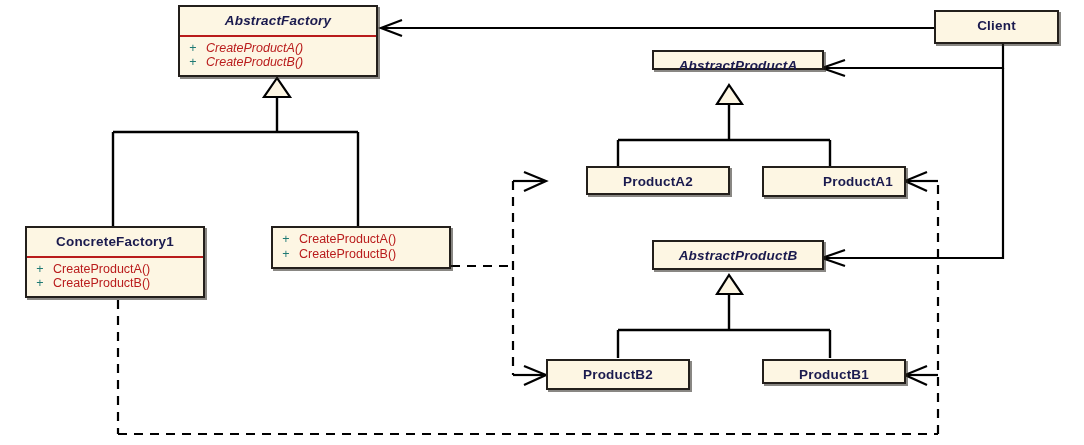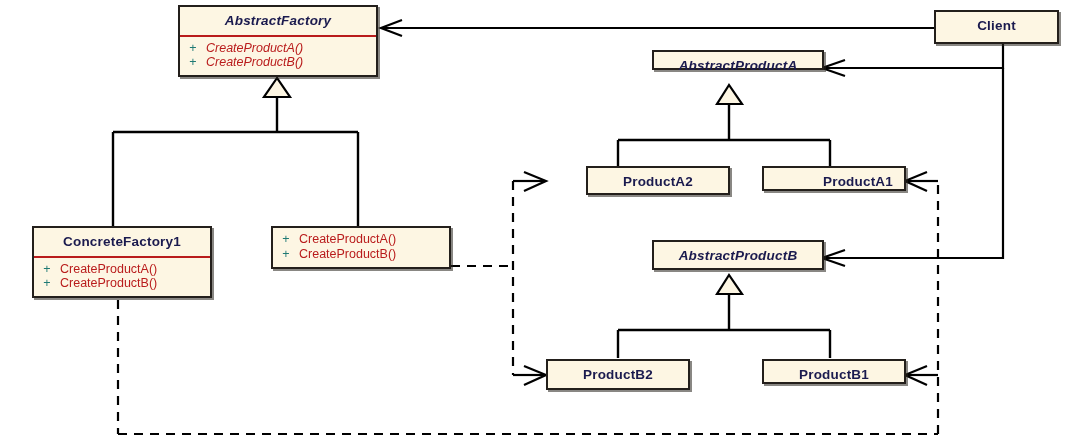--- a/index.html
+++ b/index.html
@@ -150,21 +150,21 @@
         <span class="member-vis">+</span>
         <span class="member-name abstract">CreateProductA()</span>
       </div>
       <div class="member-row">
         <span class="member-vis">+</span>
         <span class="member-name abstract">CreateProductB()</span>
       </div>
     </div>
   </div>
 
-  <div class="uml-box compartment-split" style="left:32px; top:226px; width:180px;">
+  <div class="uml-box compartment-split" style="left:25px; top:226px; width:180px;">
     <div class="box-title">ConcreteFactory1</div>
     <div class="members">
       <div class="member-row">
         <span class="member-vis">+</span>
         <span class="member-name">CreateProductA()</span>
       </div>
       <div class="member-row">
         <span class="member-vis">+</span>
         <span class="member-name">CreateProductB()</span>
       </div>
@@ -189,21 +189,21 @@
   </div>
 
   <div class="uml-box" style="left:652px; top:50px; width:172px; height:20px;">
     <div class="box-title abstract">AbstractProductA</div>
   </div>
 
   <div class="uml-box" style="left:546px; top:166px; width:144px; height:29px;margin-left:40px;">
     <div class="box-title">ProductA2</div>
   </div>
 
-  <div class="uml-box" style="left:762px; top:166px; width:144px; height:25px;padding-left:48px;">
+  <div class="uml-box" style="left:762px; top:166px; width:144px; height:31px;padding-left:48px;">
     <div class="box-title">ProductA1</div>
   </div>
 
   <div class="uml-box" style="left:652px; top:240px; width:172px; height:30px;">
     <div class="box-title abstract">AbstractProductB</div>
   </div>
 
   <div class="uml-box" style="left:546px; top:359px; width:144px; height:31px;">
     <div class="box-title">ProductB2</div>
   </div>

